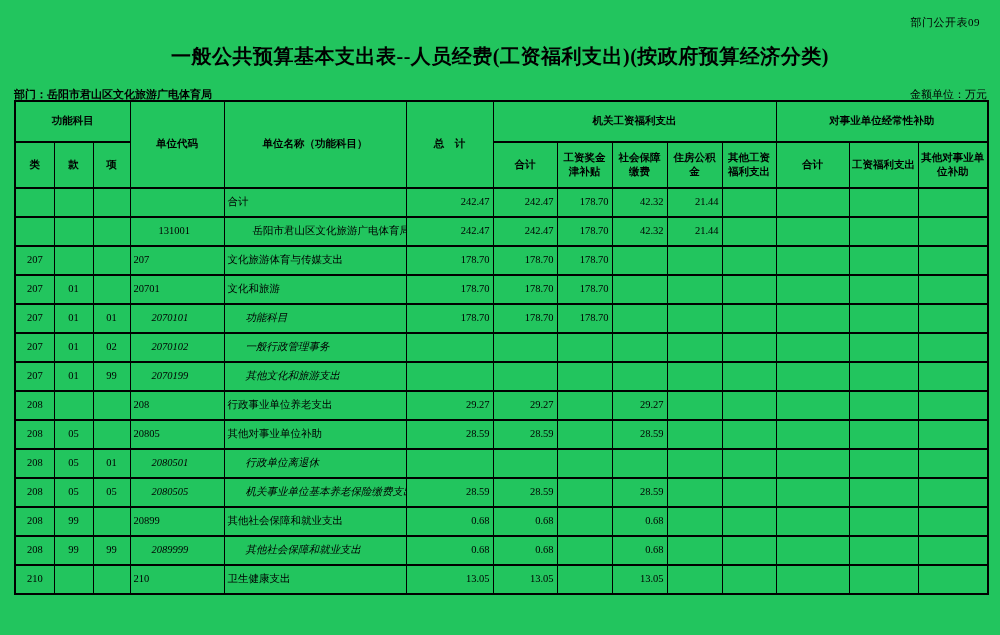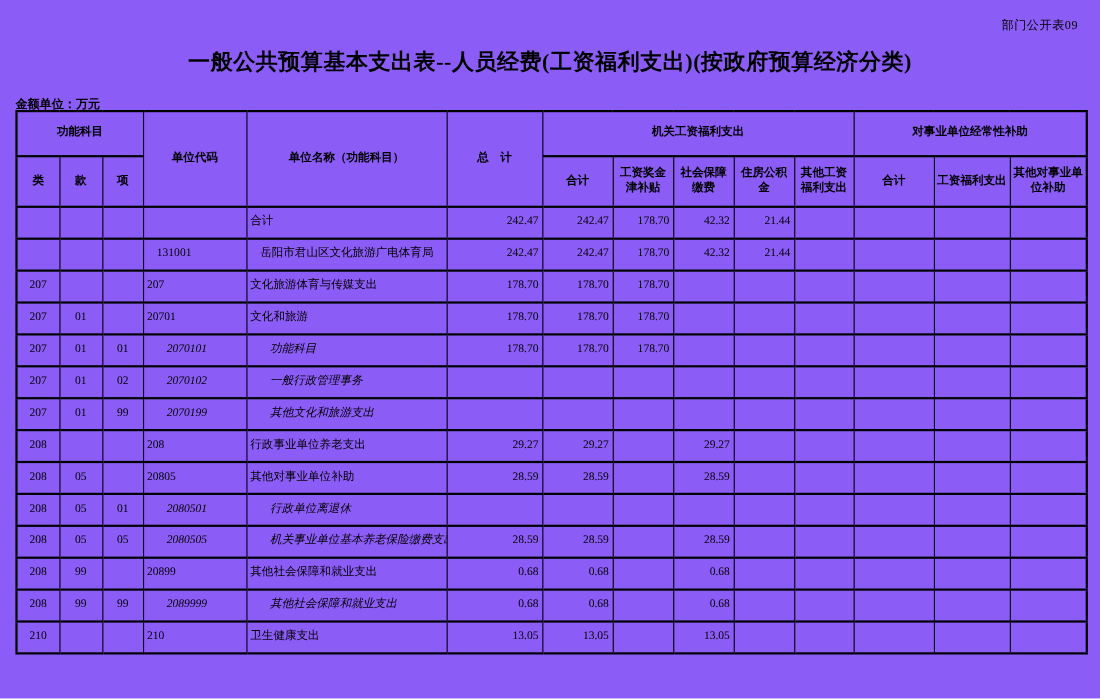--- a/index.html
+++ b/index.html
@@ -2,37 +2,37 @@
 <html><head>
 <meta charset="utf-8">
 <style>
   * { margin:0; padding:0; box-sizing:border-box; }
   html,body { background:#fff; }
   body {
     width:1000px; height:635px;
     font-family:"Liberation Serif","DejaVu Serif",serif;
     color:#000;
   }
-  .page { position:relative; width:1000px; height:635px; overflow:hidden; background:#8b5cf6; }
+  .page { position:relative; width:1000px; height:635px; overflow:hidden; background:#22c55e; }
 
   .doc-code {
     position:absolute; top:15px; right:20px;
     font-size:11px; letter-spacing:0.5px;
   }
   .title {
     position:absolute; top:43px; left:0; width:1000px;
     text-align:center; font-size:20px; font-weight:bold; letter-spacing:0.5px;
   }
   .meta {
     position:absolute; top:87px; left:14px; width:973px;
     display:flex; justify-content:space-between; align-items:flex-end;
     font-size:11px;
   }
   .meta .dept { font-weight:bold; }
-  .meta .unit { font-weight:bold; }
+  .meta .unit { font-weight:normal; }
 
   table.budget {
     position:absolute; top:100px; left:14px;
     width:973px; table-layout:fixed; border-collapse:collapse;
     border:2px solid #000;
   }
   .budget th, .budget td {
     border:1px solid #000;
     border-top-width:2px; border-bottom-width:2px;
     vertical-align:middle;
@@ -44,33 +44,34 @@
   }
   .budget thead tr.h1 { height:41px; }
   .budget thead tr.h2 { height:46px; }
   .budget tbody tr { height:29px; }
   .budget td { font-size:10.5px; line-height:1.2; white-space:nowrap; }
   td.c-code { text-align:center; }
   td.c-left { text-align:left; }
   td.c-num  { text-align:right; padding-right:3px;
               font-family:"Liberation Serif","DejaVu Serif",serif; }
   td.ind0 { padding-left:3px; }
-  td.ind1 { padding-left:12px; }
+  td.ind1 { padding-left:28px; }
   td.ind2 { padding-left:21px;font-style:italic; }
 </style>
 </head>
 <body>
 
 <div class="page">
 
   <div class="doc-code">部门公开表09</div>
 
   <div class="title">一般公共预算基本支出表--人员经费(工资福利支出)(按政府预算经济分类)</div>
 
   <div class="meta">
+    <span class="dept">部门：岳阳市君山区文化旅游广电体育局</span>
     <span class="unit">金额单位：万元</span>
   </div>
 
   <table class="budget">
     <colgroup>
       <col style="width:39px">
         <col style="width:39px">
         <col style="width:37px">
       <col style="width:94px">
         <col style="width:182px">

